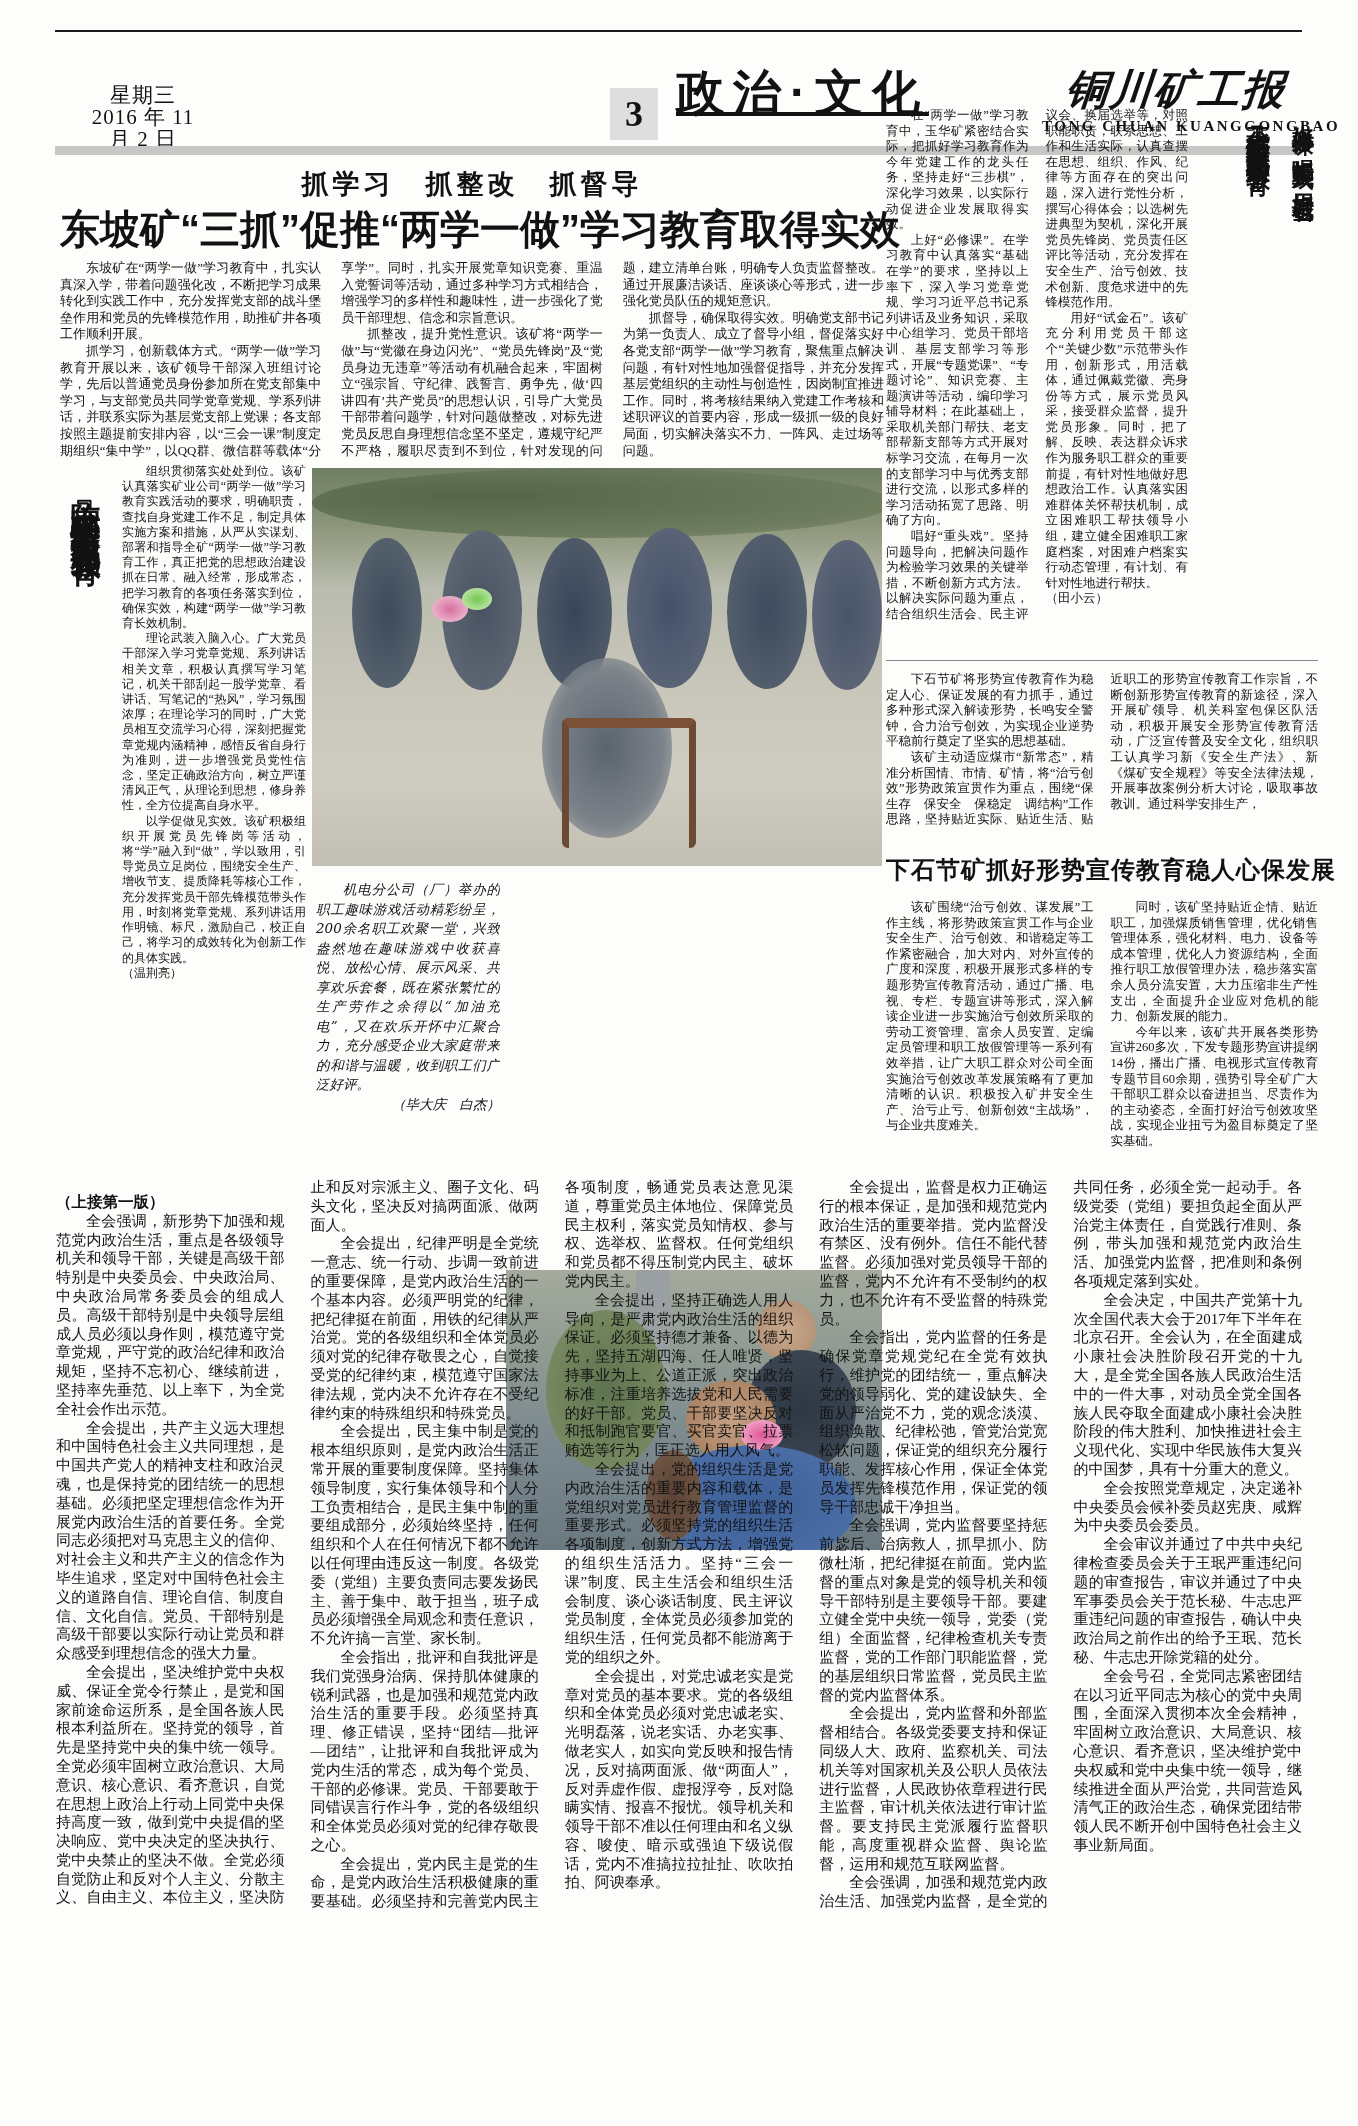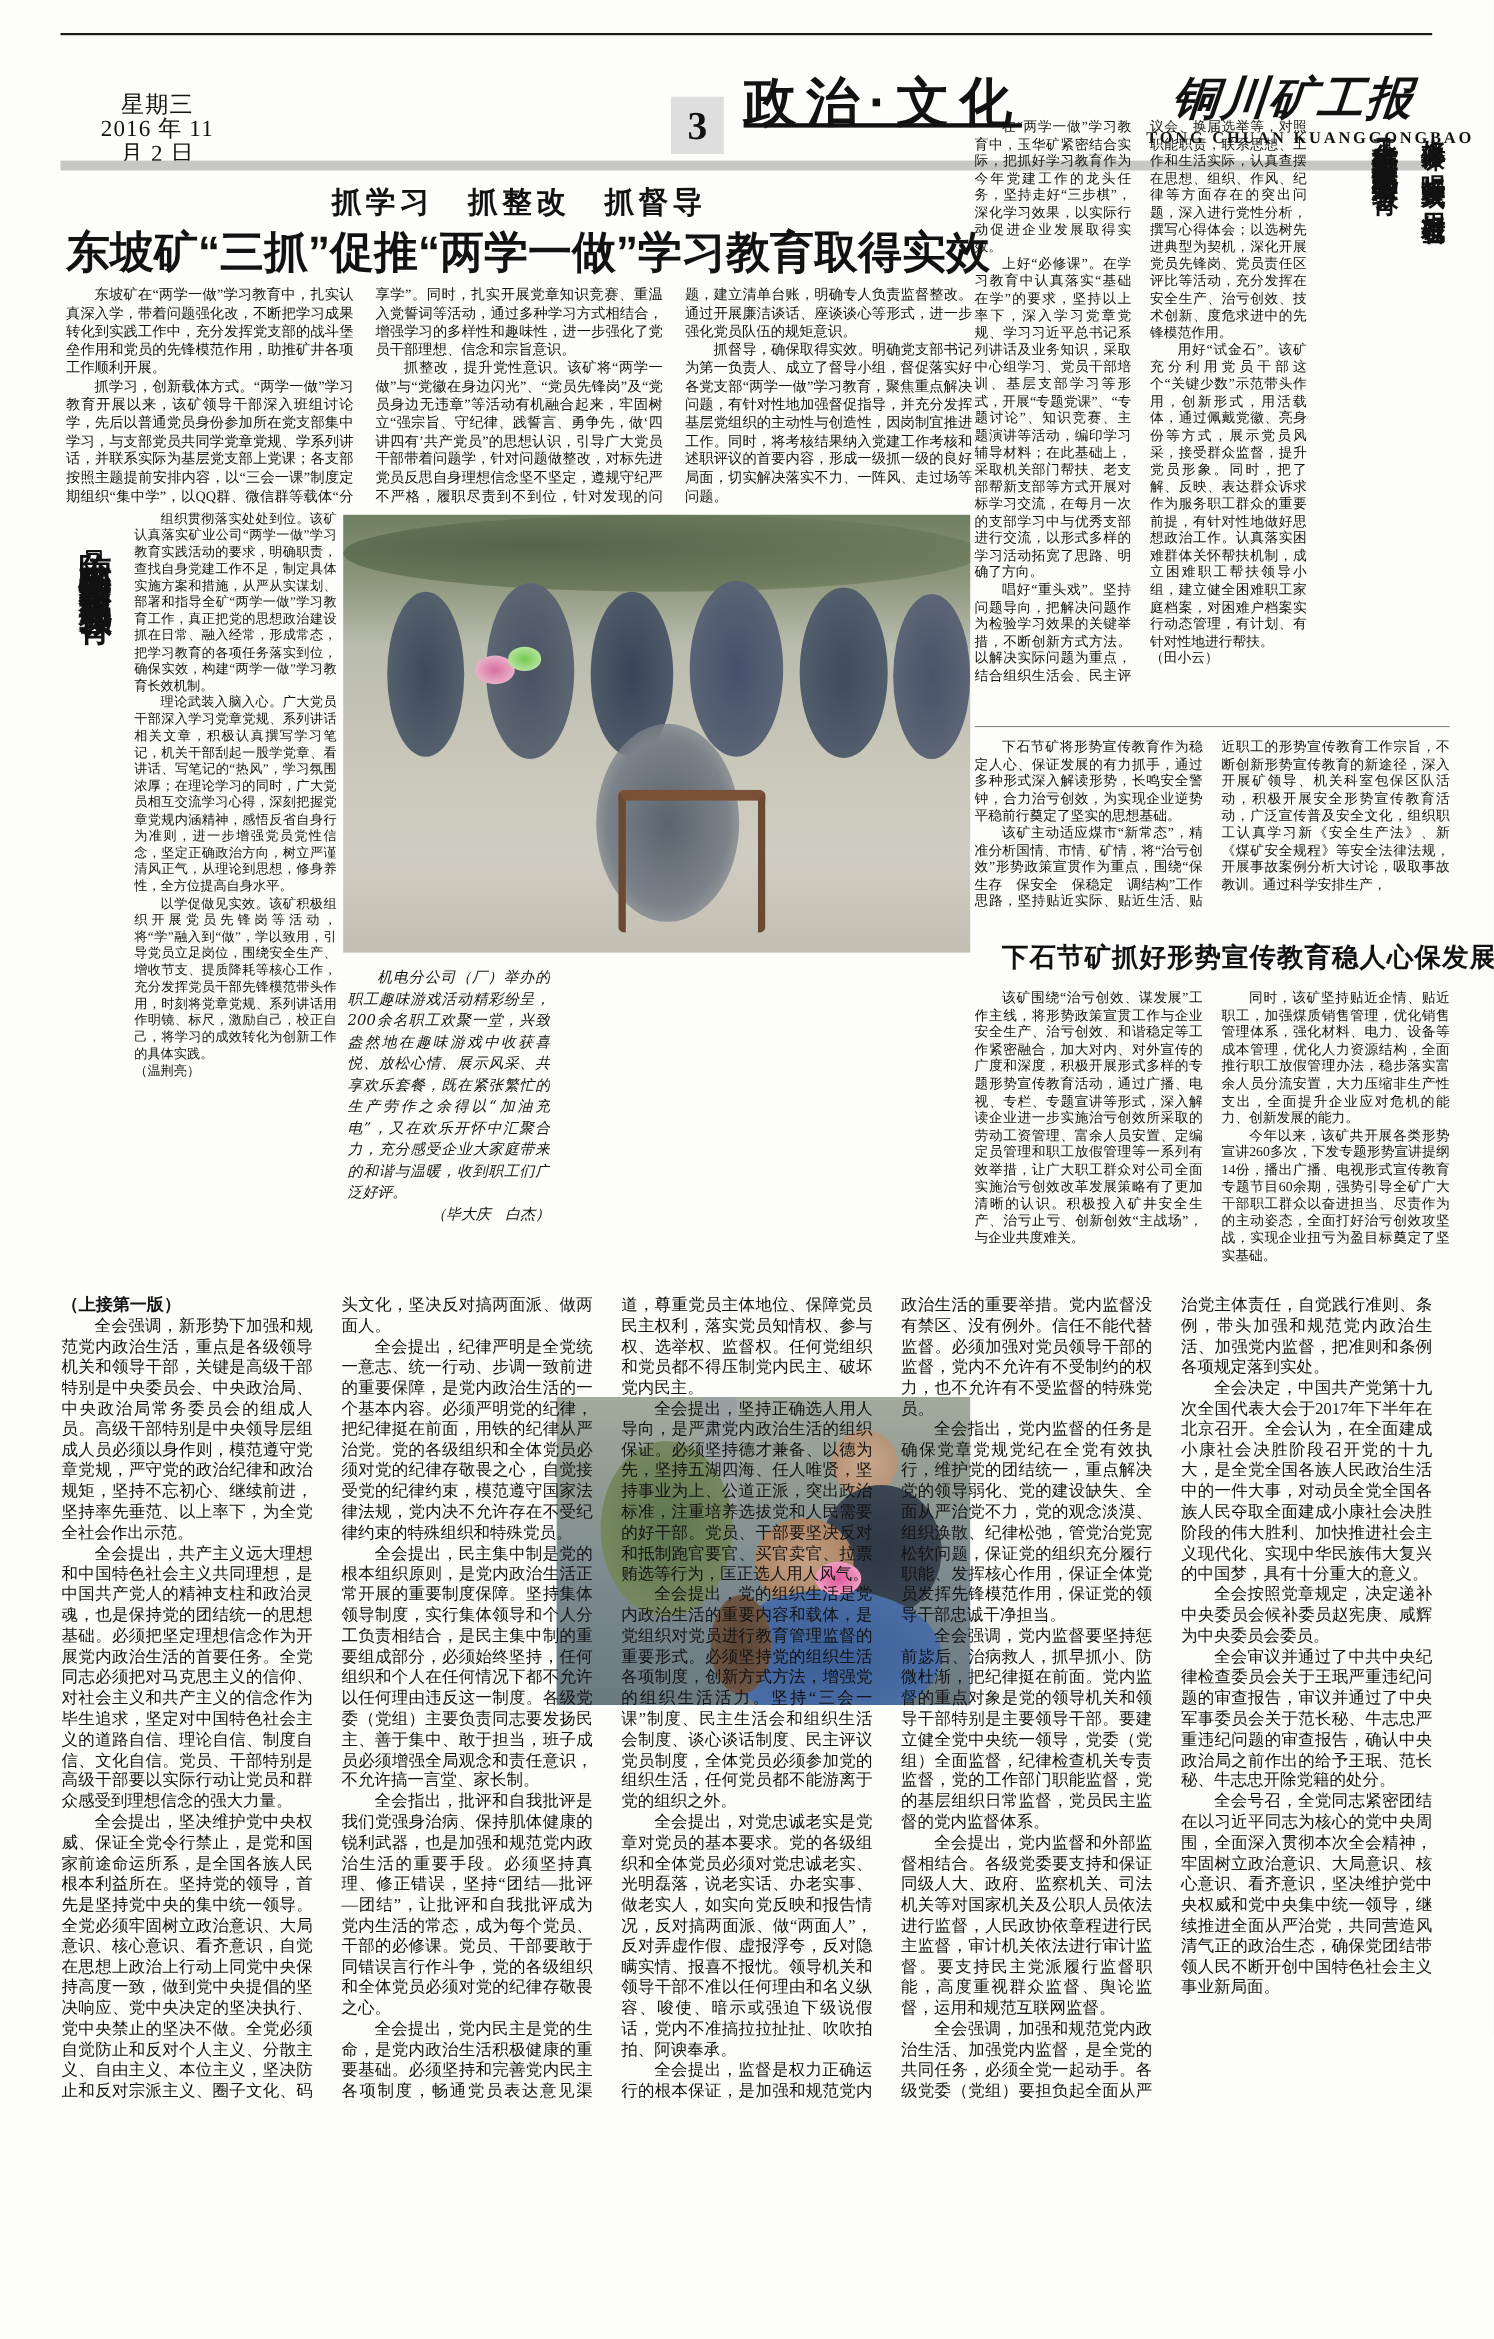--- a/index.html
+++ b/index.html
@@ -16,33 +16,33 @@
                 font-size:48px;letter-spacing:9px;white-space:nowrap;}
   .paper{font-family:"DejaVu Serif",serif;font-style:italic;font-weight:bold;font-size:42px;
          transform:skewX(-5deg);white-space:nowrap;letter-spacing:2px;}
   .paperlatin{font-family:"Liberation Serif",serif;font-weight:bold;font-size:15px;letter-spacing:2.5px;white-space:nowrap;}
   
   .kicker{font-family:"Liberation Sans","DejaVu Sans",sans-serif;font-weight:bold;font-size:27px;
           letter-spacing:4px;text-align:center;white-space:nowrap;}
   .headline1{font-family:"Liberation Sans","DejaVu Sans",sans-serif;font-weight:900;font-size:40px;
              text-align:center;white-space:nowrap;letter-spacing:0px;}
   .headline2{font-family:Liberation Sans, sans-serif;font-weight:900;font-size:24px;
-             text-align:right;white-space:nowrap;letter-spacing:1px;margin-left:25px;}
+             text-align:right;white-space:nowrap;letter-spacing:1px;}
   
   .bodytext{text-align:justify;overflow:hidden;}
   .bodytext p{margin:0;text-indent:2em;}
   .bodytext p.byline{text-indent:0;padding-right:4px;}
   .c3{column-count:3;column-gap:20px;font-size:13px;line-height:16.6px;}
   .c2{column-count:2;column-gap:17px;}
   .yuhua-t{font-size:12.5px;line-height:15.6px;}
   .lead2-t{font-size:12.5px;line-height:15.6px;}
   .body2-t{font-size:12.5px;line-height:15.6px;}
   .chen-t{font-size:12px;line-height:15.2px;}
   .plenum-t{column-count:5;column-gap:26px;font-size:15px;line-height:18.8px;}
-  .plenum-t .contlabel{font-weight:bold;text-indent:0;font-family:"Liberation Sans",sans-serif;font-size:15.5px;}
+  .plenum-t .contlabel{font-weight:bold;text-indent:0;font-family:"Liberation Sans",sans-serif;font-size:15.5px;margin-top:15px;}
   
   .vwrap{display:flex;flex-direction:row;justify-content:flex-end;}
   .vline{writing-mode:vertical-rl;text-orientation:upright;font-family:"Liberation Sans","DejaVu Sans",sans-serif;
          white-space:nowrap;}
   .vhead-yh{font-weight:900;font-size:24px;letter-spacing:2px;}
   .vkick-yh{font-weight:bold;font-size:22px;letter-spacing:2px;margin-left:14px;}
   .vhead-cj{font-weight:900;font-size:30px;letter-spacing:3px;}
   
   .photo{overflow:hidden;position:relative;}
   .ph1{background:linear-gradient(180deg,#6f7f62 0%,#8b9478 14%,#b9bcae 30%,#c9c6ba 55%,#cfccc1 78%,#c2beb2 100%);}

